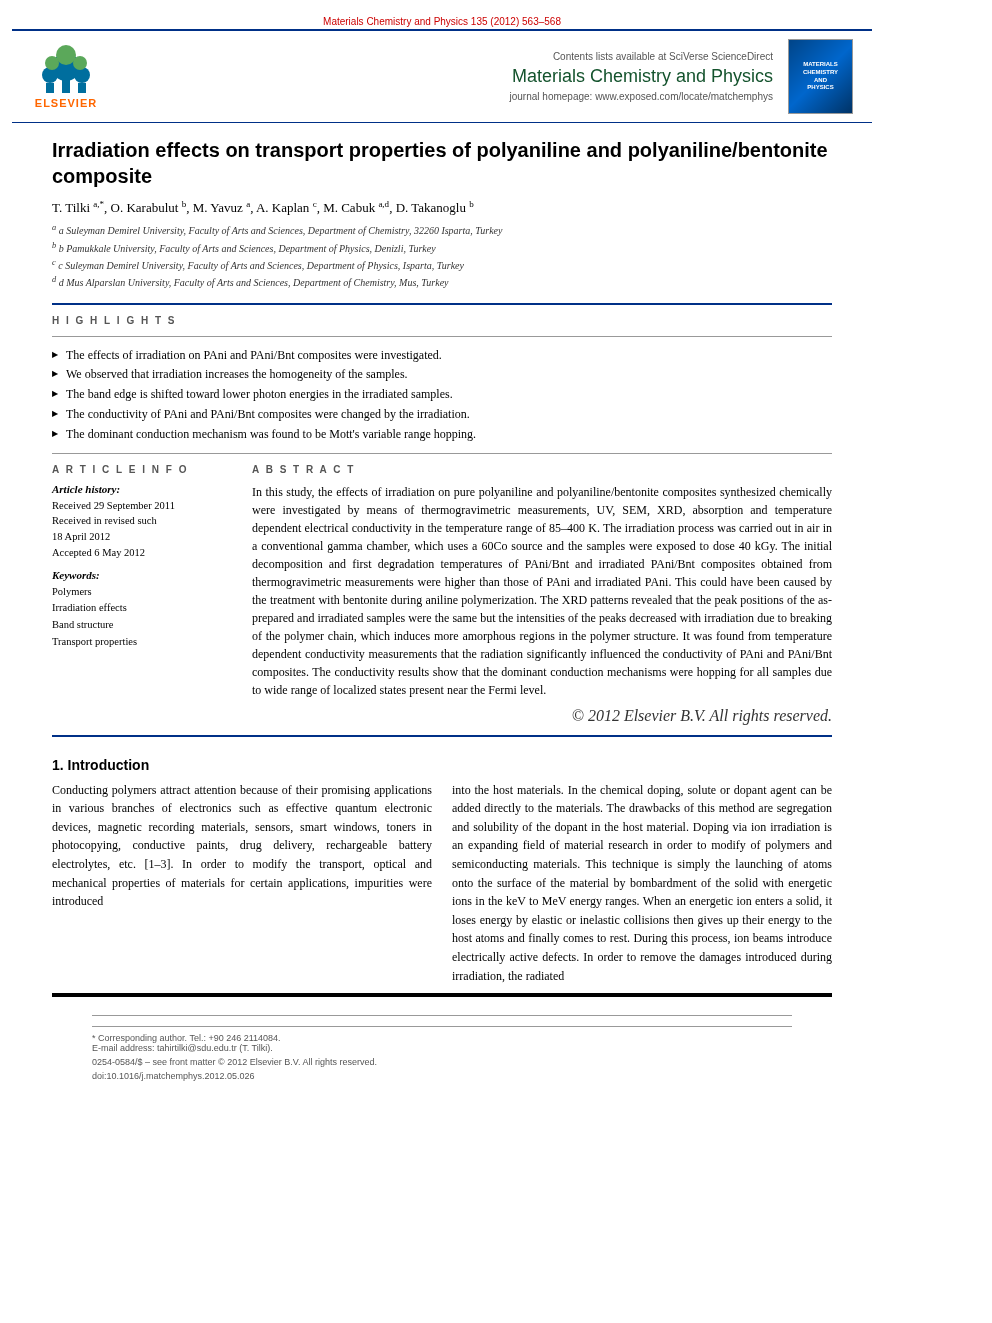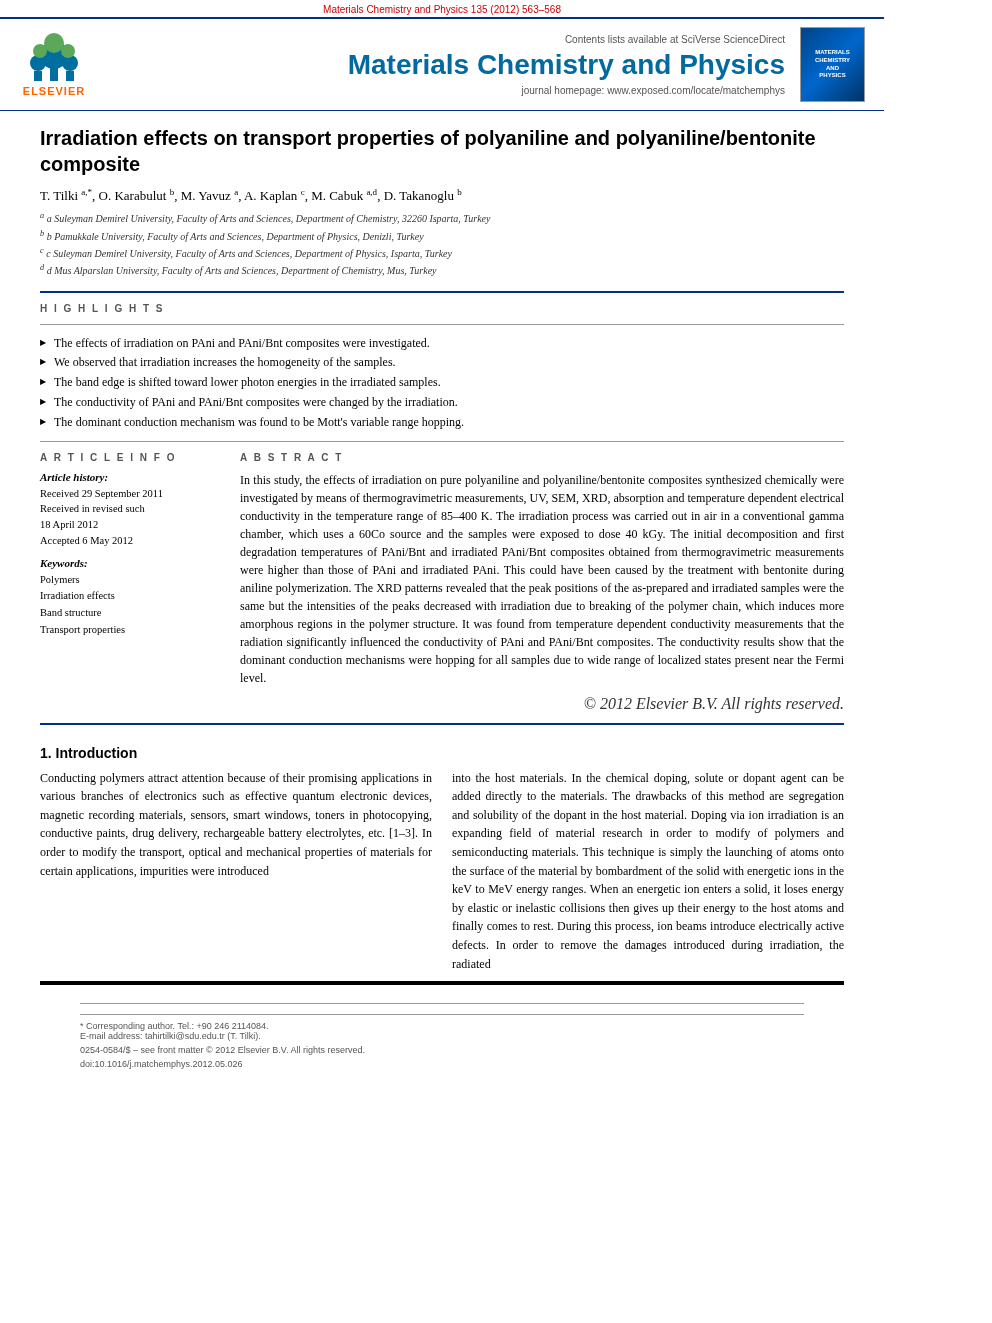--- a/index.html
+++ b/index.html
@@ -6,21 +6,21 @@
     body {
       background: #fff;
       font-family: 'Times New Roman', Times, serif;
       font-size: 13px;
       color: #000;
       width: 992px;
       min-height: 1323px;
     }
     .page-wrapper {
       width: 884px;
-      padding: 0;
+      padding: 12px;
       background: #fff;
     }
     
     .top-banner {
       text-align: center;
       font-size: 10px;
       color: #c00;
       padding: 4px 0 2px 0;
       font-family: Arial, sans-serif;
     }
@@ -55,24 +55,24 @@
       flex: 1;
       text-align: right;
     }
     .sciverse-line {
       font-size: 10px;
       font-family: Arial, sans-serif;
       color: #555;
       margin-bottom: 4px;
     }
     .journal-title {
-      font-size: 28px;
-      font-family: Arial, sans-serif;
-      color: #0369a1;
-      font-weight: bold;
+      font-size: 18px;
+      font-family: Arial, sans-serif;
+      color: #14532d;
+      font-weight: normal;
       margin-bottom: 4px;
     }
     .journal-homepage {
       font-size: 10px;
       font-family: Arial, sans-serif;
       color: #555;
     }
     .journal-cover {
       min-width: 75px;
       display: flex;

